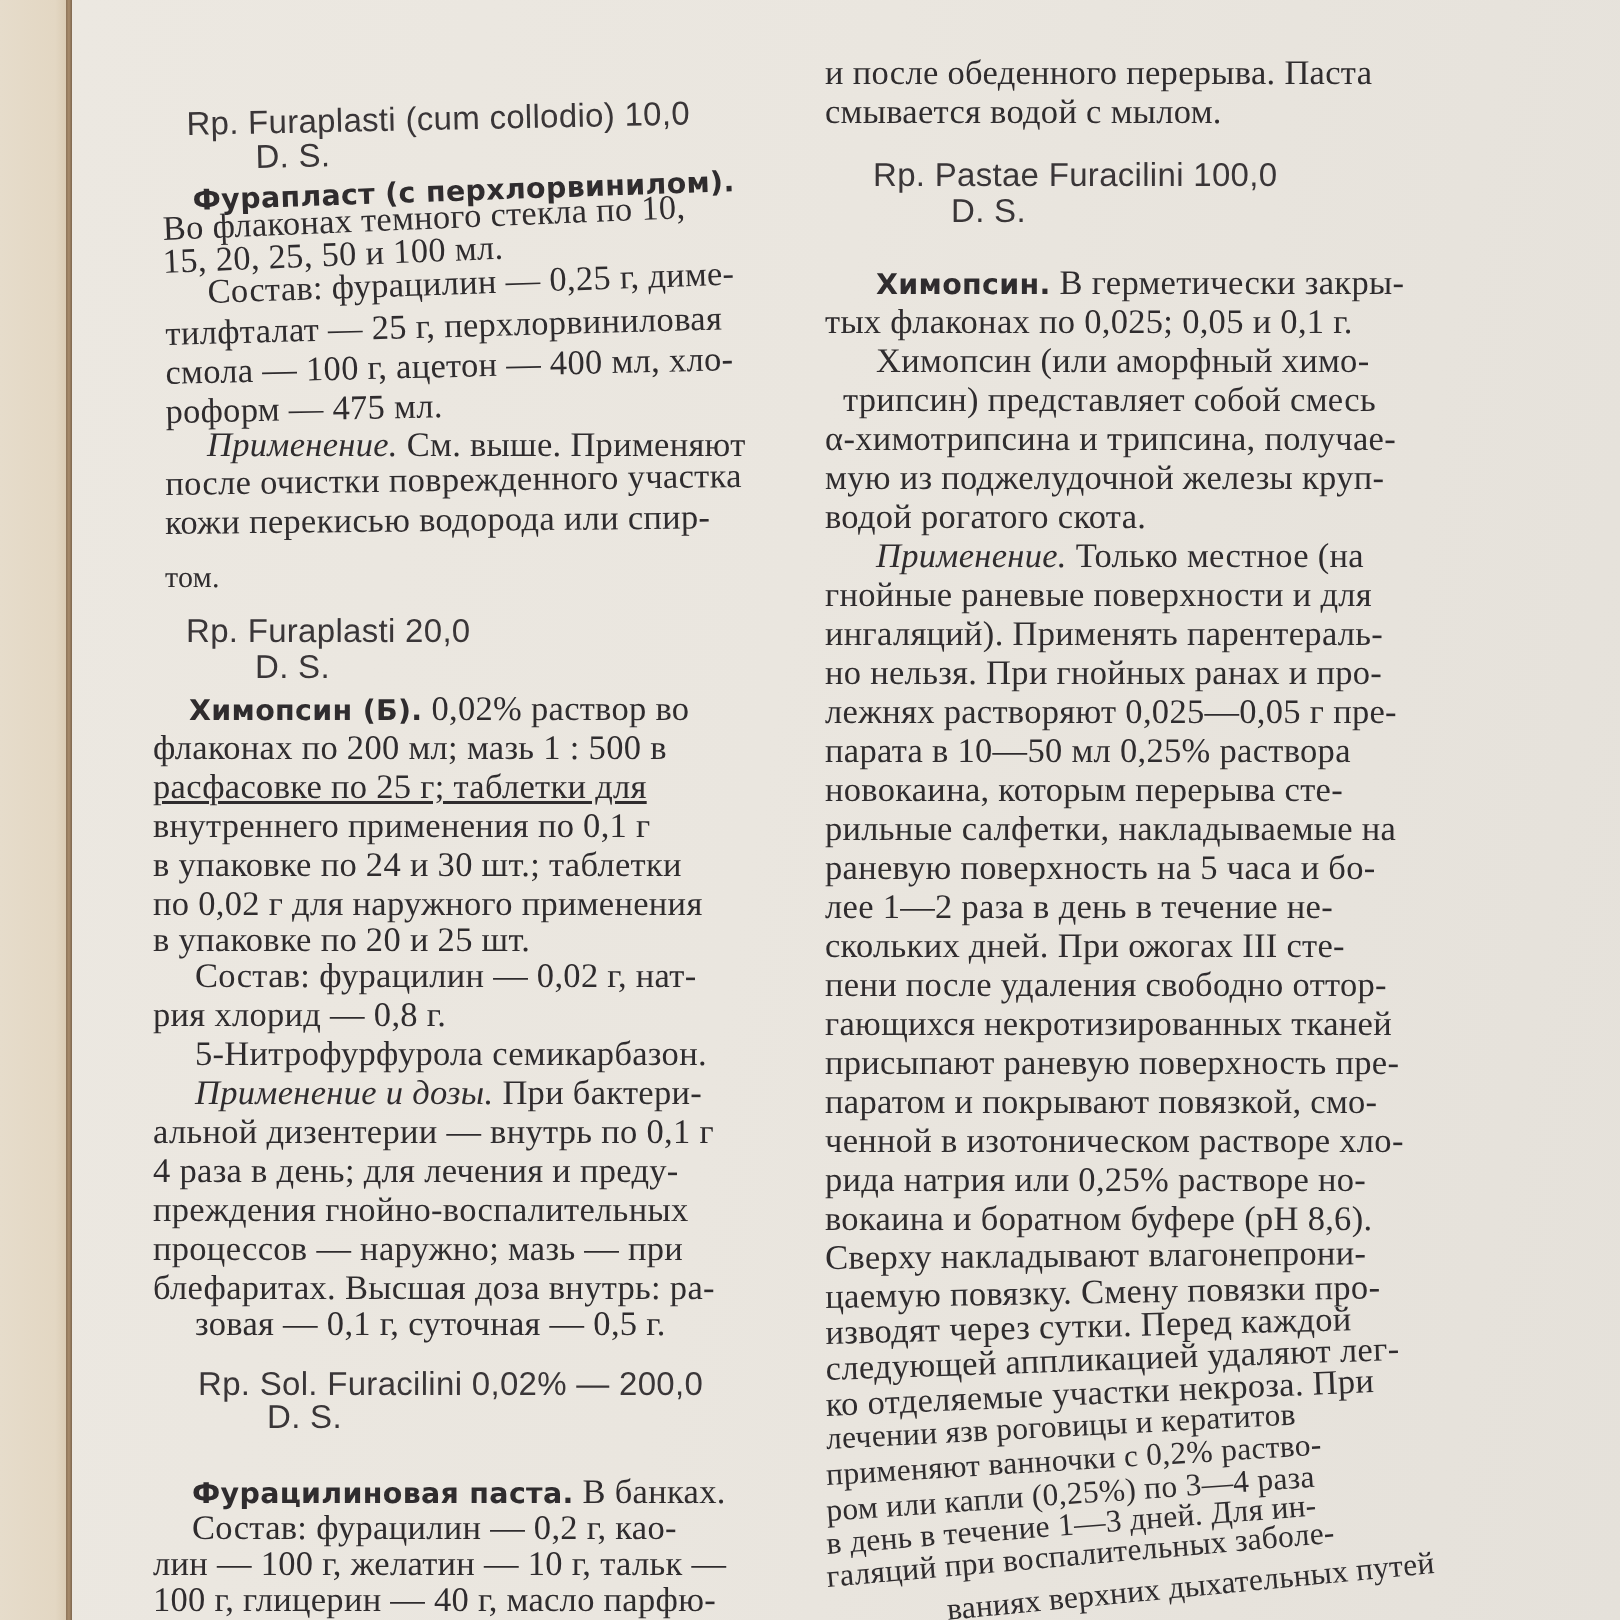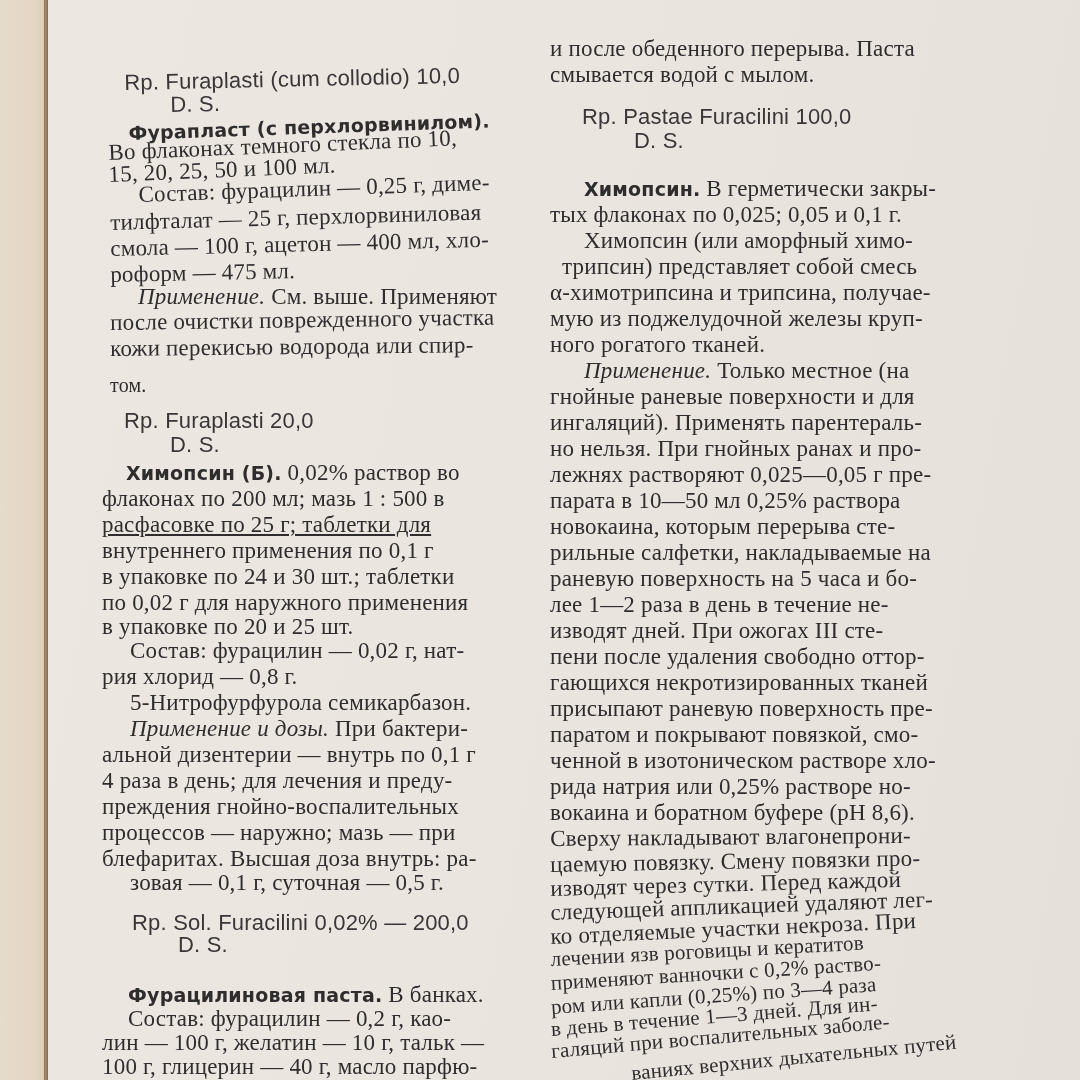--- a/index.html
+++ b/index.html
@@ -94,32 +94,32 @@
 
     <div class="ln rx" style="top:104px;left:32px;"><span>Rp. Pastae Furacilini 100,0</span></div>
     <div class="ln rx" style="top:128px;left:84px;"><span>D. S.</span></div>
 
     <div class="ln" style="top:176px;left:34px;"><span class="b">Химопсин.</span><span> В герметически закры-</span></div>
     <div class="ln" style="top:202px;left:0;"><span>тых флаконах по 0,025; 0,05 и 0,1 г.</span></div>
     <div class="ln" style="top:228px;left:34px;"><span>Химопсин (или аморфный химо-</span></div>
     <div class="ln" style="top:254px;left:0;margin-left:12px;"><span>трипсин) представляет собой смесь</span></div>
     <div class="ln" style="top:280px;left:0;"><span>α-химотрипсина и трипсина, получае-</span></div>
     <div class="ln" style="top:306px;left:0;"><span>мую из поджелудочной железы круп-</span></div>
-    <div class="ln" style="top:332px;left:0;"><span>ного рогатого тканей.</span></div>
+    <div class="ln" style="top:332px;left:0;"><span>водой рогатого скота.</span></div>
     <div class="ln" style="top:358px;left:34px;"><span class="i">Применение.</span><span> Только местное (на</span></div>
     <div class="ln" style="top:384px;left:0;"><span>гнойные раневые поверхности и для</span></div>
     <div class="ln" style="top:410px;left:0;"><span>ингаляций). Применять парентераль-</span></div>
     <div class="ln" style="top:436px;left:0;"><span>но нельзя. При гнойных ранах и про-</span></div>
     <div class="ln" style="top:462px;left:0;"><span>лежнях растворяют 0,025—0,05 г пре-</span></div>
     <div class="ln" style="top:488px;left:0;"><span>парата в 10—50 мл 0,25% раствора</span></div>
     <div class="ln" style="top:514px;left:0;"><span>новокаина, которым перерыва сте-</span></div>
     <div class="ln" style="top:540px;left:0;"><span>рильные салфетки, накладываемые на</span></div>
     <div class="ln" style="top:566px;left:0;"><span>раневую поверхность на 5 часа и бо-</span></div>
     <div class="ln" style="top:592px;left:0;"><span>лее 1—2 раза в день в течение не-</span></div>
-    <div class="ln" style="top:618px;left:0;"><span>изводят дней. При ожогах III сте-</span></div>
+    <div class="ln" style="top:618px;left:0;"><span>скольких дней. При ожогах III сте-</span></div>
     <div class="ln" style="top:644px;left:0;"><span>пени после удаления свободно оттор-</span></div>
     <div class="ln" style="top:670px;left:0;"><span>гающихся некротизированных тканей</span></div>
     <div class="ln" style="top:696px;left:0;"><span>присыпают раневую поверхность пре-</span></div>
     <div class="ln" style="top:722px;left:0;"><span>паратом и покрывают повязкой, смо-</span></div>
     <div class="ln" style="top:748px;left:0;"><span>ченной в изотоническом растворе хло-</span></div>
     <div class="ln" style="top:774px;left:0;"><span>рида натрия или 0,25% растворе но-</span></div>
     <div class="ln" style="top:800px;left:0;"><span>вокаина и боратном буфере (pH 8,6).</span></div>
     <div class="ln" style="top:826px;left:0;transform:rotate(-0.5deg);"><span>Сверху накладывают влагонепрони-</span></div>
     <div class="ln" style="top:852px;left:0;transform:rotate(-1deg);"><span>цаемую повязку. Смену повязки про-</span></div>
     <div class="ln" style="top:876px;left:0;transform:rotate(-1.5deg);"><span>изводят через сутки. Перед каждой</span></div>

